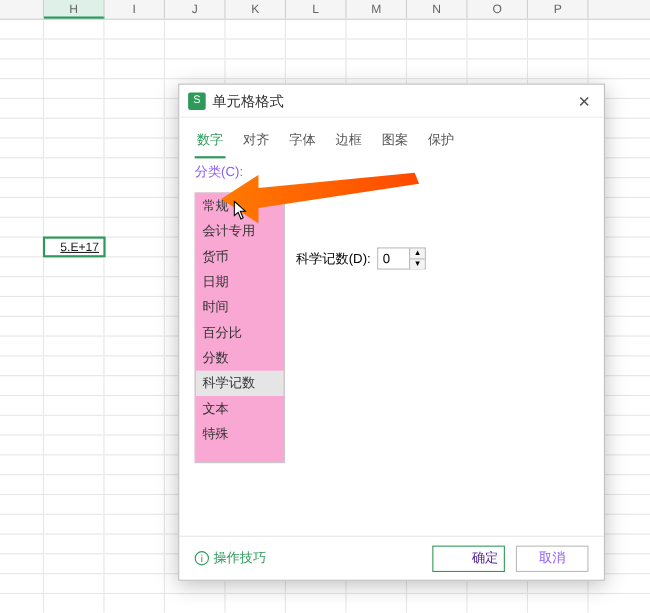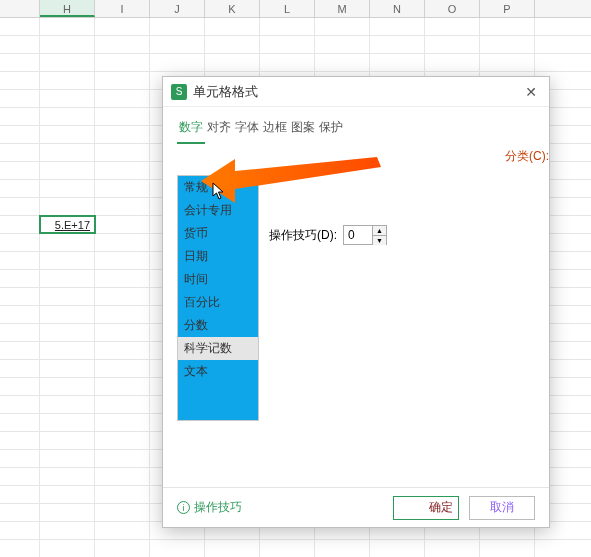--- a/index.html
+++ b/index.html
@@ -38,29 +38,29 @@
     border-bottom: 1px solid #eee;
   }
   .dlg-title .sicon {
     width: 16px; height: 16px; background: #2d9a5a; color: #fff;
     display: inline-flex; align-items: center; justify-content: center;
     font-size: 10px; margin-right: 6px; border-radius: 2px;
   }
   .dlg-title .ttxt { flex: 1; font-size: 13px; color: #333; }
   .dlg-title .close { width: 20px; text-align: center; cursor: pointer; font-size: 14px; color: #555; }
   .tabs {
-    display: flex; padding: 8px 14px 0 14px; font-size: 12px;
+    display: flex; gap: 14px; padding: 8px 14px 0 14px; font-size: 12px;
   }
   .tab { color: #555; padding: 4px 2px 6px 2px; cursor: pointer; }
   .tab.active { color: #2d9a5a; border-bottom: 2px solid #2d9a5a; }
   .dlg-body { padding: 6px 14px 0 14px; display: flex; gap: 10px; height: 350px; }
-  .lbl-cat { font-size: 12px; color: #c2410c; margin: 4px 0 4px 14px; text-align: right; }
+  .lbl-cat { font-size: 12px; color: #8b5cf6; margin: 4px 0 4px 14px; }
   .cat-list {
     width: 82px; height: 246px; border: 1px solid #c8c8c8; overflow: hidden;
-    background: #0ea5e9;
+    background: #f9a8d4;
   }
   .cat-item { padding: 3px 6px; cursor: pointer; color: #333; font-size: 12px; }
   .cat-item.sel { background: #e5e5e5; }
   .right-pane { flex: 1; position: relative; }
   .sec-label { font-size: 12px; color: #333; }
   .example-val { color: #c33; font-size: 12px; margin-top: 8px; visibility: hidden; }
   .decimals { margin-top: 28px; display: flex; align-items: center; gap: 6px; }
   .spin {
     display: inline-flex; align-items: stretch; border: 1px solid #aaa; height: 20px;
   }
@@ -76,21 +76,21 @@
     border-top: 1px solid #e5e5e5;
     display: flex; align-items: center; padding: 0 14px; gap: 10px;
   }
   .tips { color: #2d9a5a; display: flex; align-items: center; gap: 4px; cursor: pointer; font-size: 12px; }
   .tips .i { width: 13px; height: 13px; border: 1px solid #2d9a5a; border-radius: 50%; display: inline-flex; align-items: center; justify-content: center; font-size: 9px; }
   .spacer { flex: 1; }
   .btn {
     min-width: 66px; height: 24px; border: 1px solid #bbb; background: #fff;
     cursor: pointer; font-size: 12px; color: #8b5cf6;
   }
-  .btn.primary { border-color: #2d9a5a; color: #7f1d1d; padding-left: 30px; }
+  .btn.primary { border-color: #2d9a5a; color: #4c1d95; padding-left: 30px; }
 
   
   .arrow { position: absolute; left: 201px; top: 145px; width: 190px; height: 60px; pointer-events: none; }
   .cursor {
     position: absolute; left: 212px; top: 182px; width: 14px; height: 18px; pointer-events: none;
   }
 </style>
 </head>
 <body>
 
@@ -490,25 +490,26 @@
     <div class="cat-list" id="cats">
         <div class="cat-item">常规</div>
         <div class="cat-item">会计专用</div>
         <div class="cat-item">货币</div>
         <div class="cat-item">日期</div>
         <div class="cat-item">时间</div>
         <div class="cat-item">百分比</div>
         <div class="cat-item">分数</div>
         <div class="cat-item sel">科学记数</div>
         <div class="cat-item">文本</div>
+        <div class="cat-item">特殊</div>
       </div>
     <div class="right-pane">
       <div class="example-val">5.E+17</div>
       <div class="decimals">
-        <span>操作技巧(D):</span>
+        <span>科学记数(D):</span>
         <span class="spin">
           <input type="text" value="0" style="">
           <span class="btns">
             <span class="b">▲</span>
             <span class="b">▼</span>
           </span>
         </span>
       </div>
     </div>
   </div>

